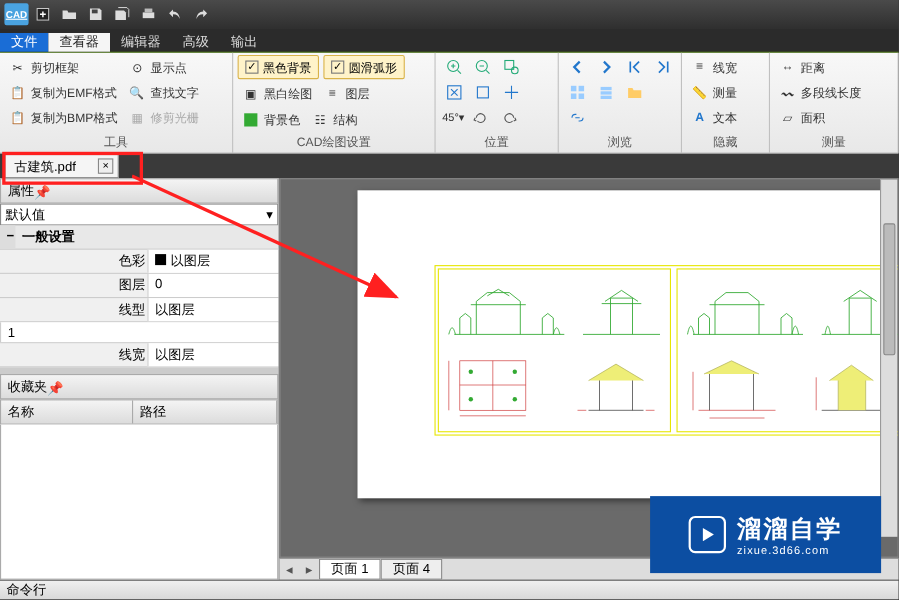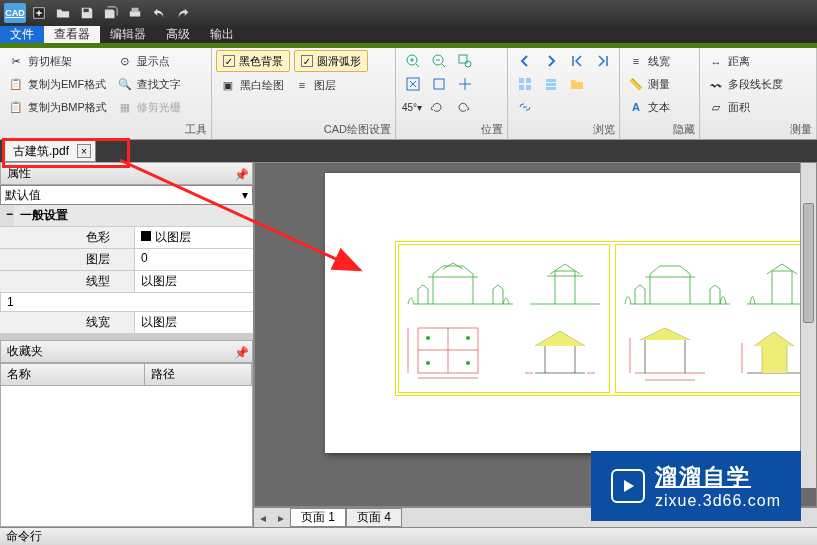--- a/index.html
+++ b/index.html
@@ -5,57 +5,57 @@
 * { margin: 0; padding: 0; box-sizing: border-box; font-family: "Microsoft YaHei", SimSun, sans-serif; }
 body { width: 817px; height: 545px; background: #3a3a3a; overflow: hidden; position: relative; }
 
 
 .titlebar { height: 26px; background: linear-gradient(#4a4a4a,#2f2f2f); display: flex; align-items: center; padding: 0 4px; }
 .app-icon { width: 22px; height: 20px; background: #4aa3e0; display: flex; align-items: center; justify-content: center; color: #fff; font-size: 9px; font-weight: bold; border-radius: 2px; text-decoration: underline; }
 .qat-btn { width: 22px; height: 20px; display: flex; align-items: center; justify-content: center; color: #ddd; margin-left: 2px; cursor: pointer; }
 .qat-btn svg { width: 14px; height: 14px; }
 
 
-.menubar { height: 22px; background: #2b2b2b; display: flex; align-items: center; border-bottom: 5px solid #4d7c0f; }
+.menubar { height: 22px; background: #2b2b2b; display: flex; align-items: flex-end; border-bottom: 1px solid #4d7c0f; }
 .menu-item { padding: 0 10px; color: #ddd; font-size: 12px; display: flex; align-items: center; cursor: pointer; }
 .menu-item.file { background: #1a6dd6; color: #fff; }
 .menu-item.active { background: #f5f5f5; color: #222; }
 
 
 .ribbon { height: 92px; background: linear-gradient(#f8f8f8,#e8e8e8); display: flex; border-bottom: 1px solid #9a9a9a; }
 .ribbon-group { border-right: 1px solid #c0c0c0; display: flex; flex-direction: column; padding: 2px 4px 0 4px; }
 .ribbon-group-body { flex: 1; display: flex; align-items: flex-start; gap: 2px; }
-.ribbon-group-label { text-align: right; font-size: 11px; color: #555; padding: 1px 0 2px 0; }
+.ribbon-group-label { text-align: center; font-size: 11px; color: #555; padding: 1px 0 2px 0; }
 .rb-col { display: flex; flex-direction: column; gap: 1px; }
 .rb-item { display: flex; align-items: center; font-size: 11px; color: #333; padding: 2px 4px; height: 22px; cursor: pointer; white-space: nowrap; }
 .rb-item.disabled { color: #aaa; }
 .rb-ic { width: 16px; height: 16px; margin-right: 4px; display: inline-flex; align-items: center; justify-content: center; }
 .rb-toggle { background: #fff3c9; border: 1px solid #d9b34a; border-radius: 2px; padding: 1px 6px; display: flex; align-items: center; height: 22px; font-size: 11px; cursor: pointer; }
 .rb-toggle .chk { width: 12px; height: 12px; border: 1px solid #777; margin-right: 4px; display: inline-flex; align-items: center; justify-content: center; font-size: 10px; }
 .rb-icon-btn { width: 26px; height: 22px; display: flex; align-items: center; justify-content: center; cursor: pointer; }
 .rb-icon-btn svg { width: 16px; height: 16px; }
 
 
 .doc-area { position: absolute; top: 140px; left: 0; right: 0; bottom: 18px; display: flex; background: #3a3a3a; }
 .doc-tabs { position: absolute; top: 140px; left: 4px; height: 22px; display: flex; gap: 2px; z-index: 10; }
-.doc-tab { background: #f5f5f5; border: 1px solid #888; padding: 0 4px 0 8px; font-size: 12px; display: flex; align-items: center; gap: 8px; }
+.doc-tab { background: #f5f5f5; border: 1px solid #888; padding: 0 4px 0 8px; font-size: 12px; display: flex; align-items: center; gap: 20px; }
 .doc-tab-close { width: 14px; height: 14px; border: 1px solid #888; font-size: 10px; display: flex; align-items: center; justify-content: center; background: #eee; cursor: pointer; }
 .red-box { position: absolute; border: 3px solid #ff2020; top: 138px; left: 2px; width: 128px; height: 30px; z-index: 20; pointer-events: none; }
 .arrow { position: absolute; top: 150px; left: 120px; z-index: 19; pointer-events: none; }
 
 
 .left-panels { width: 254px; display: flex; flex-direction: column; background: #f0f0f0; border-right: 1px solid #888; margin-top: 22px; }
-.panel-hdr { background: linear-gradient(#f4f4f4,#dcdcdc); border: 1px solid #aaa; font-size: 12px; padding: 2px 6px; display: flex; justify-content: space-between; align-items: center; }
+.panel-hdr { background: linear-gradient(#f4f4f4,#dcdcdc); border: 1px solid #aaa; font-size: 12px; padding: 2px 6px; display: flex; align-items: center; }
 .pin { width: 12px; height: 12px; cursor: pointer; }
 .combo { width: 100%; height: 20px; border: 1px solid #888; background: #fff; font-size: 12px; padding: 0 4px; display: flex; align-items: center; justify-content: space-between; cursor: pointer; }
 .prop-table { width: 100%; font-size: 12px; }
 .prop-row { display: flex; border-bottom: 1px solid #ccc; }
 .prop-row.section { background: #e8e8e8; font-weight: bold; }
 .prop-cell { padding: 2px 6px; }
-.prop-cell.k { width: 134px; text-align: right; padding-right: 24px; }
+.prop-cell.k { width: 134px; text-align: right; padding-right: 2px; }
 .prop-cell.v { flex: 1; border-left: 1px solid #ccc; background: #fff; }
 .prop-cell.expand { width: 14px; background: #ddd; text-align: center; }
 .fav-cols { display: flex; background: linear-gradient(#f4f4f4,#dcdcdc); border: 1px solid #aaa; font-size: 12px; }
 .fav-cols > div { padding: 2px 6px; border-right: 1px solid #aaa; }
 .fav-space { flex: 1; background: #fff; border: 1px solid #aaa; border-top: 0; }
 
 
 .viewport { flex: 1; display: flex; flex-direction: column; background: #6a6a6a; margin-top: 22px; position: relative; }
 .canvas-wrap { flex: 1; background: #6a6a6a; position: relative; overflow: hidden; border: 1px solid #888; }
 .page { position: absolute; background: #fff; box-shadow: 2px 2px 6px rgba(0,0,0,0.5); }
@@ -74,22 +74,22 @@
 .page-tab { padding: 0 10px; border: 1px solid #888; background: #fff; cursor: pointer; }
 .page-tab.inactive { background: #eee; }
 
 
 .statusbar { position: absolute; left: 0; right: 0; bottom: 0; height: 18px; background: linear-gradient(#f0f0f0,#d8d8d8); border-top: 1px solid #888; font-size: 12px; padding: 0 6px; display: flex; align-items: center; }
 
 
 .watermark { position: absolute; right: 16px; bottom: 24px; width: 210px; height: 70px; background: #0c4ea2; color: #fff; display: flex; align-items: center; justify-content: center; gap: 10px; z-index: 30; }
 .watermark .play { width: 34px; height: 34px; border: 2px solid #fff; border-radius: 6px; display: flex; align-items: center; justify-content: center; }
 .watermark .txt { display: flex; flex-direction: column; }
-.watermark .big { font-size: 22px; font-weight: bold; letter-spacing: 2px; text-decoration: underline; }
-.watermark .small { font-size: 16px; letter-spacing: 1px; }
+.watermark .big { font-size: 22px; font-weight: bold; letter-spacing: 2px; }
+.watermark .small { font-size: 10px; letter-spacing: 1px; }
 </style>
 </head>
 <body>
 
 <div class="titlebar">
   <div class="app-icon">CAD</div>
   <div class="qat-btn">
       <svg viewBox="0 0 16 16">
         <rect x="2" y="2" width="12" height="12" fill="#222" stroke="#ccc"></rect>
         <path d="M8 5v6M5 8h6" stroke="#fff" stroke-width="1.5"></path>
@@ -188,20 +188,32 @@
             </div>
         </div>
         <div style="display:flex;gap:2px">
           <div class="rb-item">
               <span class="rb-ic">▣</span>
               <span>黑白绘图</span>
             </div>
           <div class="rb-item">
               <span class="rb-ic">≡</span>
               <span>图层</span>
+            </div>
+        </div>
+        <div style="display:flex;gap:2px">
+          <div class="rb-item">
+              <span class="rb-ic">
+                <span style="width:12px;height:12px;background:#3a3;display:inline-block"></span>
+              </span>
+              <span>背景色</span>
+            </div>
+          <div class="rb-item">
+              <span class="rb-ic">☷</span>
+              <span>结构</span>
             </div>
         </div>
       </div>
     </div>
     <div class="ribbon-group-label">CAD绘图设置</div>
   </div>
 
   <div class="ribbon-group" style="width:112px">
     <div class="ribbon-group-body">
       <div class="rb-col">
@@ -417,21 +429,21 @@
           <div class="prop-cell k">线宽</div>
           <div class="prop-cell v">以图层</div>
         </div>
     </div>
     <div style="height:6px;background:#ccc"></div>
     <div class="panel-hdr">
       <span>收藏夹</span>
       <span class="pin">📌</span>
     </div>
     <div class="fav-cols">
-      <div style="width:144px">名称</div>
+      <div style="width:120px">名称</div>
       <div style="flex:1">路径</div>
     </div>
     <div class="fav-space"></div>
   </div>
 
   <div class="viewport">
     <div class="canvas-wrap">
       <div class="page page1">
         <div class="drawing draw-outer">
           <div class="draw-half draw-l">

